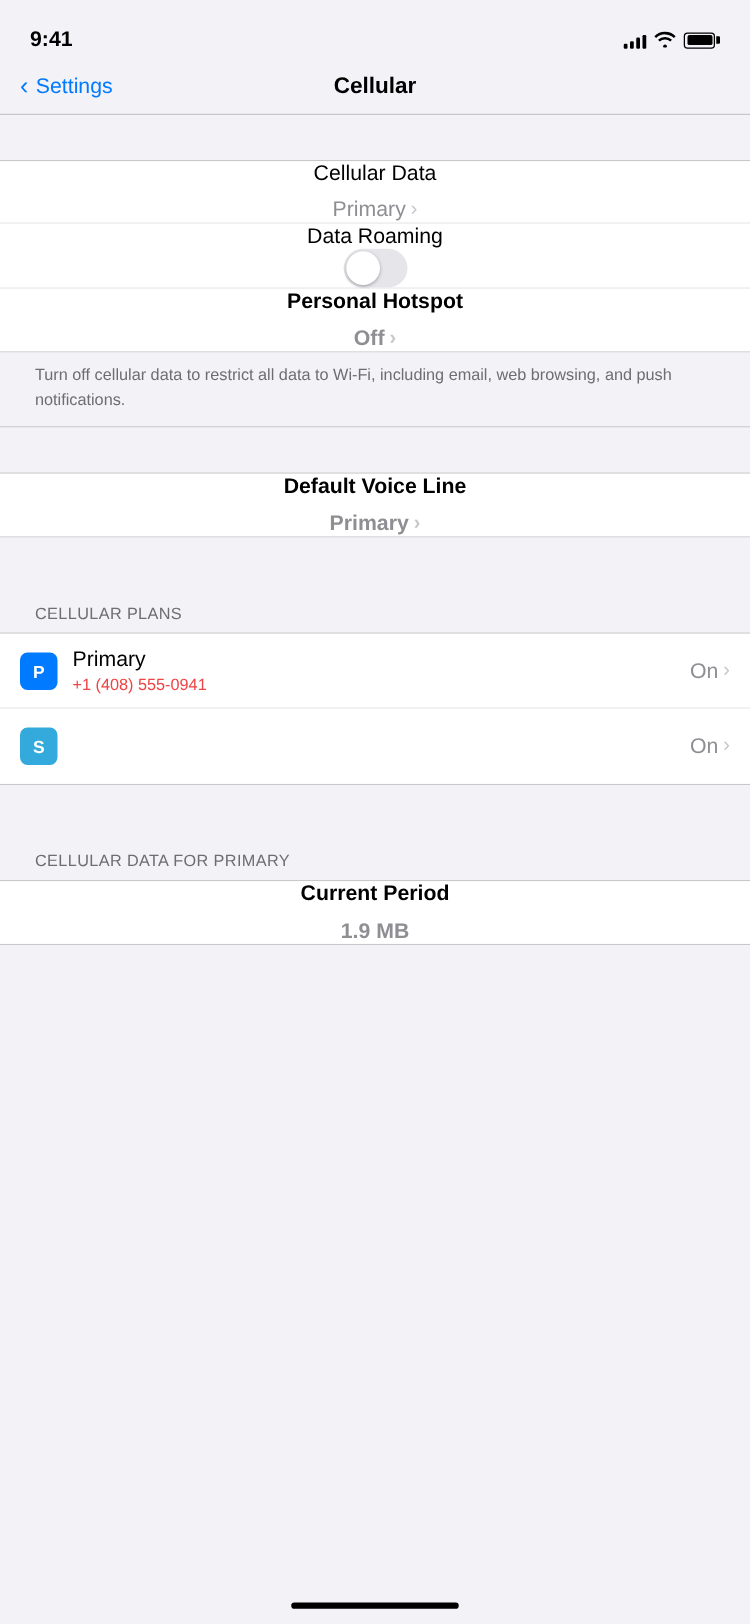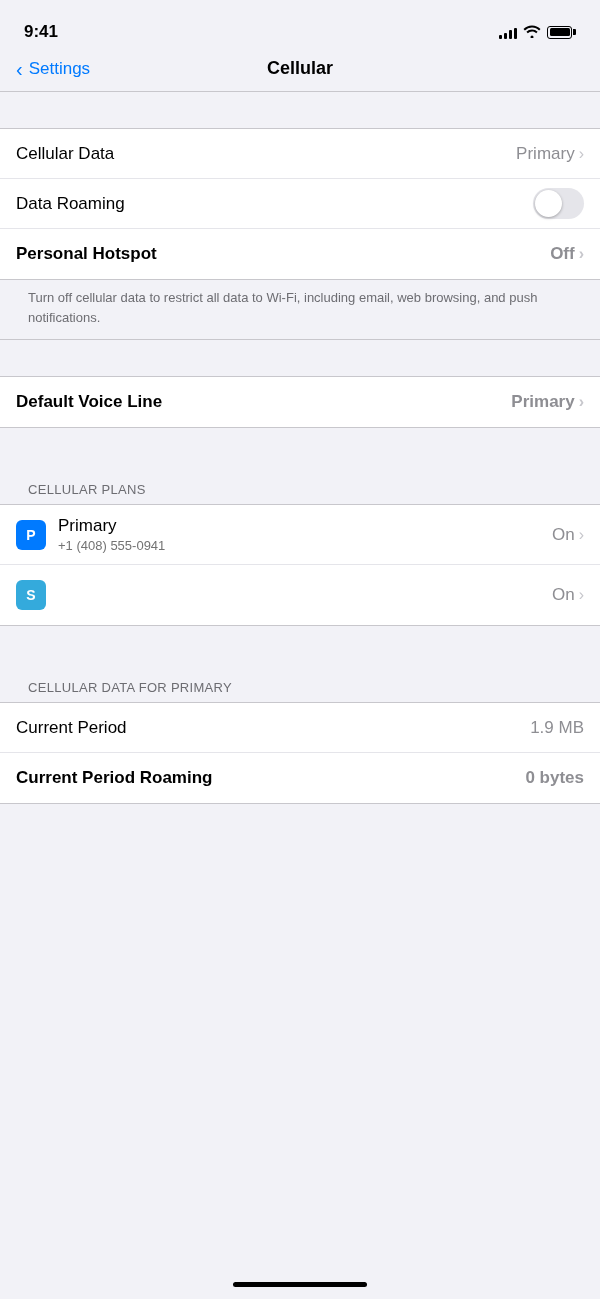--- a/index.html
+++ b/index.html
@@ -121,20 +121,21 @@
 
     .settings-row {
       display: flex;
       align-items: center;
       justify-content: space-between;
       padding: 0 16px;
       min-height: 50px;
       background: #fff;
       border-bottom: 1px solid #e5e5ea;
       position: relative;
+      flex-direction: column;
     }
     .settings-row:last-child {
       border-bottom: none;
       font-weight: bold;
     }
     .row-label {
       font-size: 17px;
       color: #000;
     }
     .row-value {
@@ -236,21 +237,21 @@
       display: flex;
       flex-direction: column;
       gap: 2px;
     }
     .plan-name {
       font-size: 17px;
       color: #000;
     }
     .plan-number {
       font-size: 13px;
-      color: #737373;
+      color: #ef4444;
     }
 
     
     .home-indicator {
       position: absolute;
       bottom: 12px;
       left: 50%;
       transform: translateX(-50%);
       width: 134px;
       height: 5px;
@@ -383,21 +384,15 @@
 
 <div class="settings-group">
 
   <div class="settings-row">
     <span class="row-label">Current Period</span>
     <div class="row-value">
       <span>1.9 MB</span>
     </div>
   </div>
 
-  <div class="settings-row">
-    <span class="row-label">Current Period Roaming</span>
-    <div class="row-value">
-      <span>0 bytes</span>
-    </div>
-  </div>
 </div>
 
 <div class="home-indicator"></div>
 
 </body></html>

